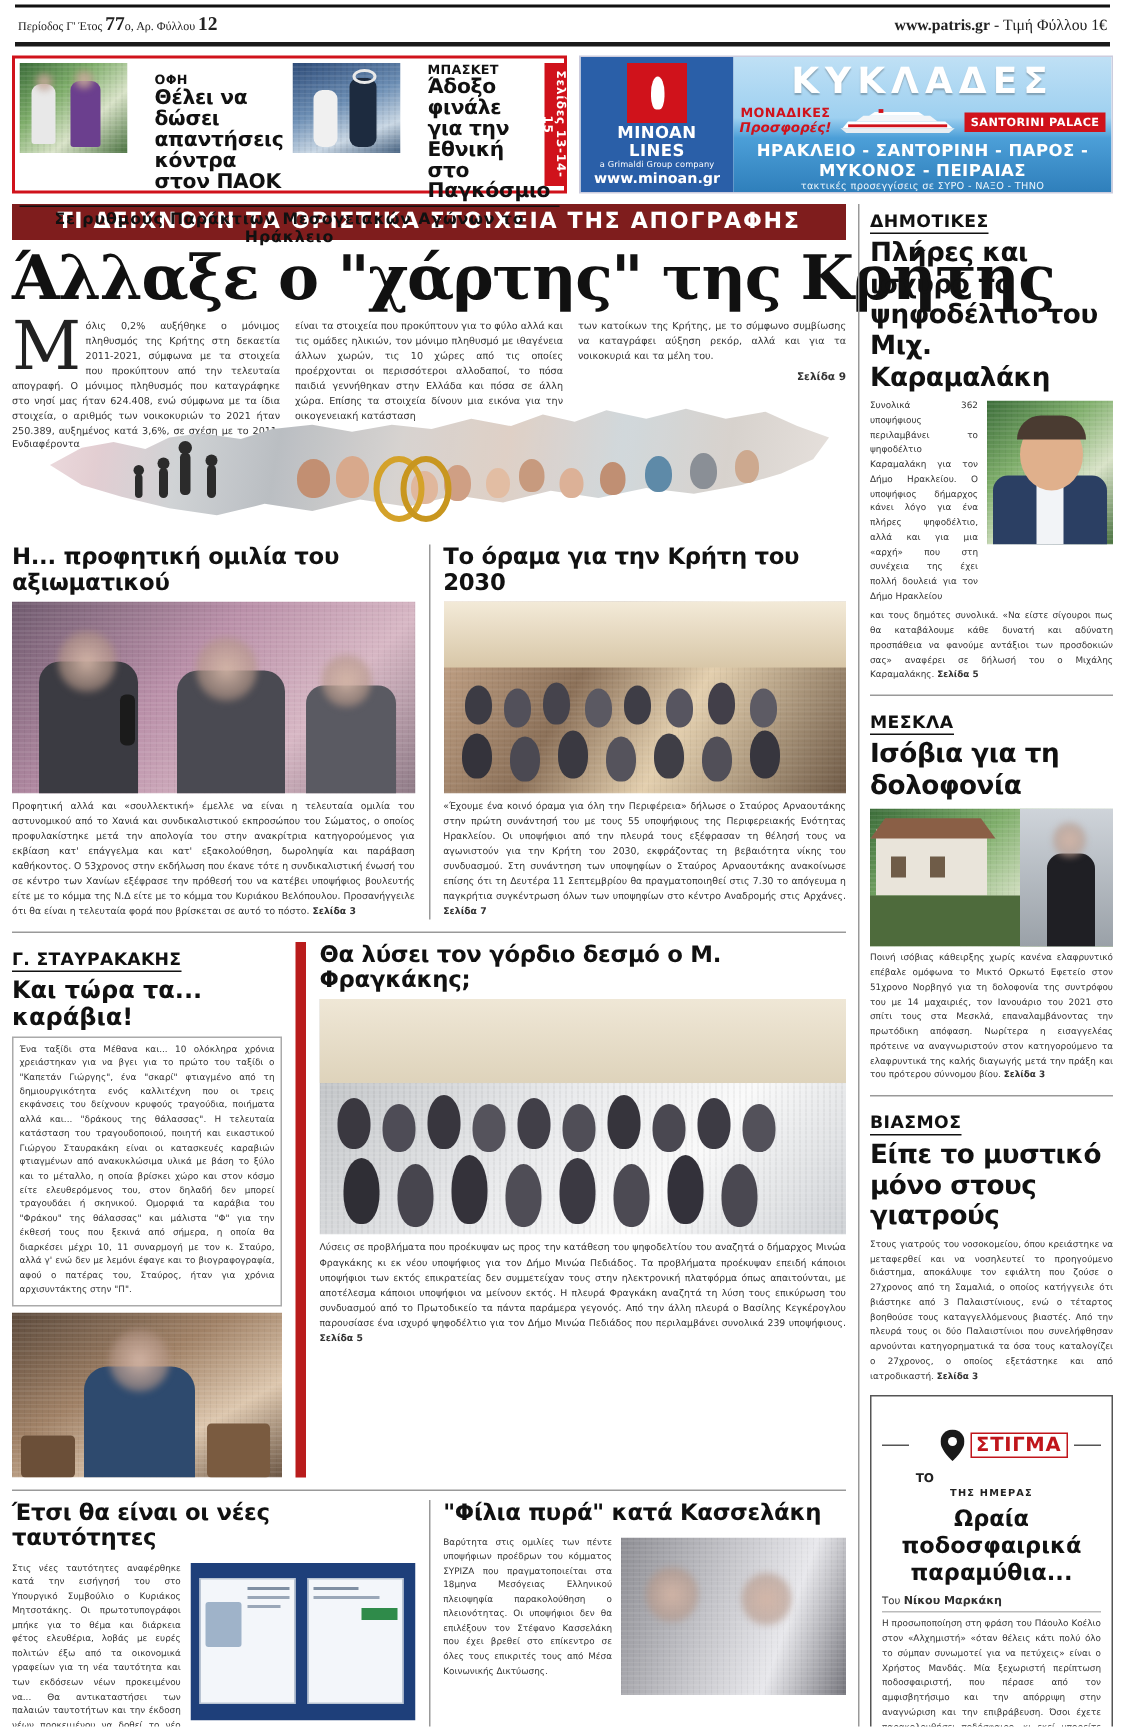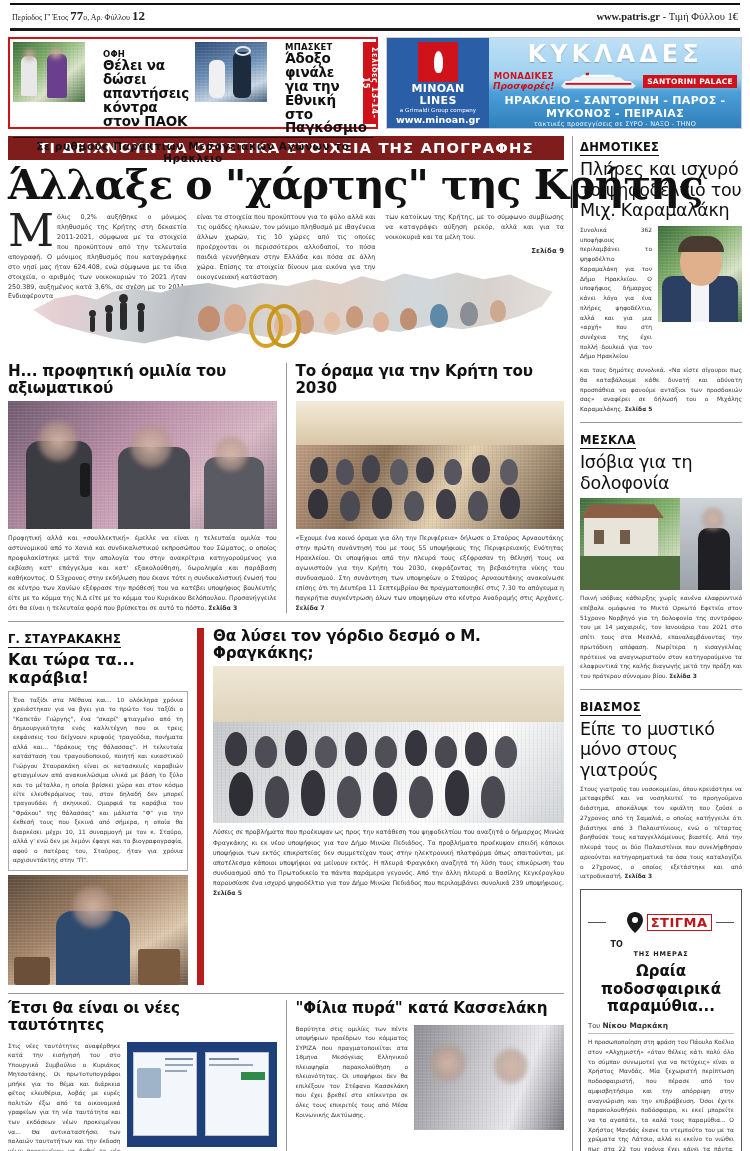--- a/index.html
+++ b/index.html
@@ -176,21 +176,21 @@
   .r4-inner { display: flex; gap: 6px; margin-top: 4px; }
   .r4-text { flex: 1; font-size: 5.9px; line-height: 1.62; color: #333; text-align: justify; }
   .r4-photo { flex: 0 0 150px; height: 105px; overflow: hidden; position: relative; }
 
   
   .rc-kicker {
     font-size: 11.5px; font-weight: bold; color: #111;
     border-bottom: 1px solid #111; display: inline-block; padding-bottom: 1px;
     letter-spacing: 0.3px; margin-bottom: 3px;
   }
-  .rc-head { font-size: 17.5px; font-weight: normal; color: #111; line-height: 1.18; letter-spacing: -0.3px; }
+  .rc-head { font-size: 17.5px; font-weight: bold; color: #111; line-height: 1.18; letter-spacing: -0.3px; }
   .rc-flow { display: flex; gap: 6px; margin-top: 5px; }
   .rc-col-txt { flex: 1; font-size: 5.9px; line-height: 1.65; color: #333; text-align: justify; }
   .rc-photo { flex: 0 0 84px; height: 96px; overflow: hidden; position: relative; }
   .rc-full { font-size: 5.9px; line-height: 1.65; color: #333; text-align: justify; margin-top: 4px; }
   .rc-photo-wide { width: 100%; height: 92px; overflow: hidden; position: relative; margin-top: 5px; }
   .rc-sep { border-top: 1px solid #999; margin: 7px 0 6px 0; }
 
   
   .stigma { border: 1px solid #555; padding: 6px 7px 7px 7px; margin-top: 7px; }
   .stigma-top { display: flex; align-items: center; justify-content: center; gap: 4px; }

